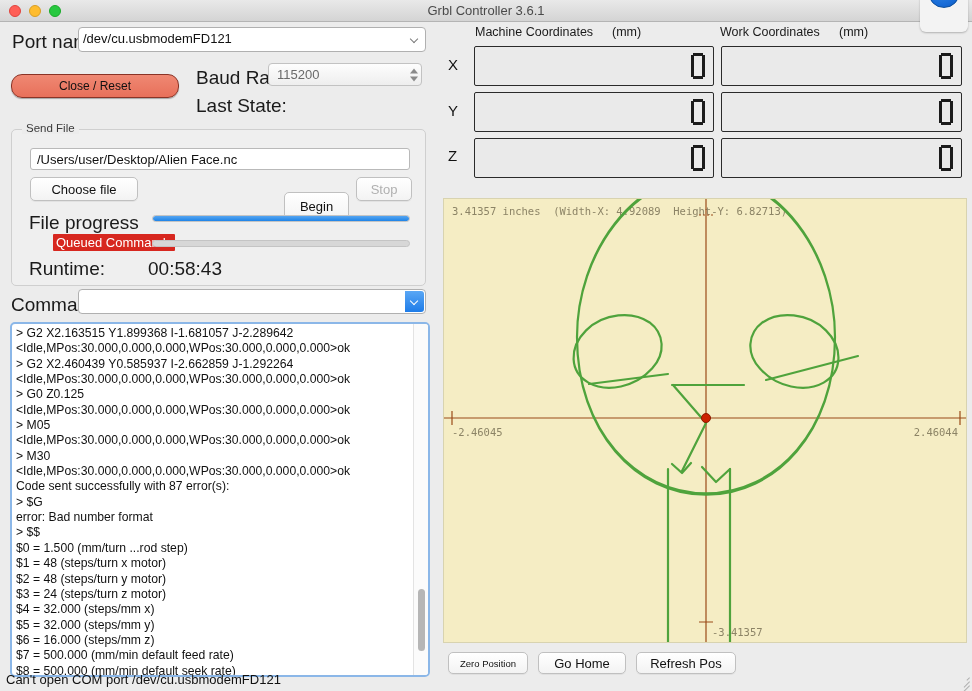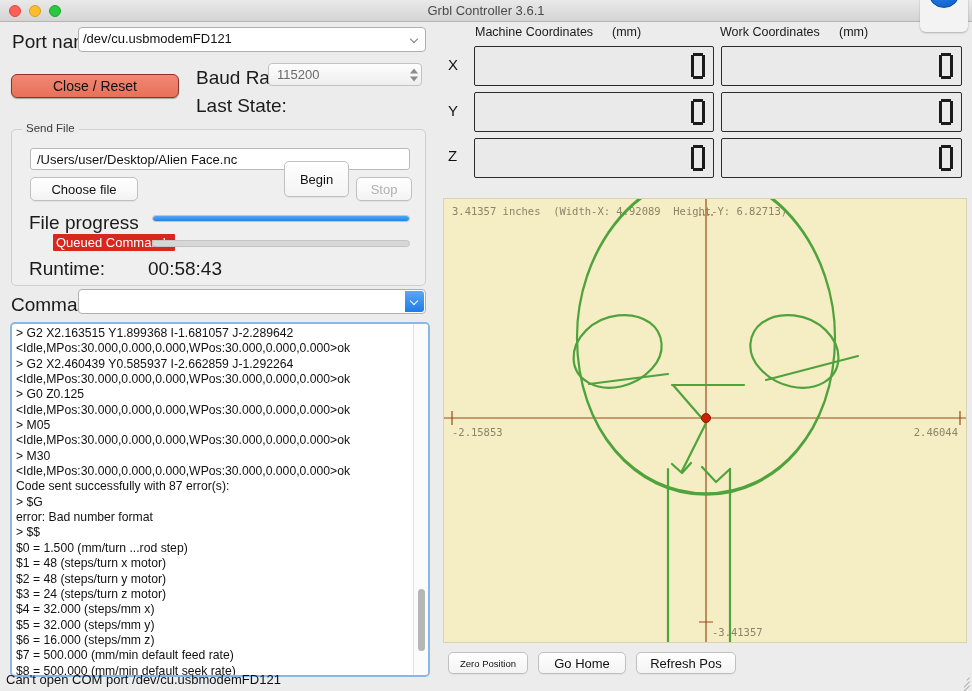--- a/index.html
+++ b/index.html
@@ -111,22 +111,22 @@
     border: 1px solid #c0c0c0; border-radius: 5px;
     font-size: 13px; color: #111;
     display: flex; align-items: center; justify-content: center;
     box-shadow: 0 1px 0 rgba(0,0,0,.05);
     cursor: default;
   }
   .btn.disabled { color: #b0b0b0; }
   .btn.danger {
     background: linear-gradient(to bottom,#ef8873,#e8705a);
     border: 1px solid #8a3326;
-    color: #111; font-size: 14px;
-    border-radius: 6px;
+    color: #111; font-size: 12px;
+    border-radius: 11px;
     box-shadow: 0 1px 1px rgba(0,0,0,.3);
   }
 
   
   .groupbox {
     position: absolute;
     border: 1px solid #cfcfcf; border-radius: 5px;
     background: #efefef;
   }
   .group-title {
@@ -293,21 +293,21 @@
 
     <div class="lbl" style="position:absolute;left:196px;top:73px;">Last State:</div>
     <div class="lbl" style="position:absolute;left:278px;top:73px;"></div>
 
     <div class="groupbox" style="left:11px;top:107px;width:415px;height:157px;">
       <span class="group-title">Send File</span>
 
       <div class="textfield" style="position:absolute;left:18px;top:18px;width:380px;height:22px;">/Users/user/Desktop/Alien Face.nc</div>
 
       <div class="btn" style="position:absolute;left:18px;top:47px;width:108px;height:24px;">Choose file</div>
-      <div class="btn" style="position:absolute;left:272px;top:31px;width:65px;height:36px;">Begin</div>
+      <div class="btn" style="position:absolute;left:272px;top:62px;width:65px;height:29px;">Begin</div>
       <div class="btn disabled" style="position:absolute;left:344px;top:47px;width:56px;height:24px;">Stop</div>
 
       <div class="lbl" style="position:absolute;left:17px;top:82px;">File progress</div>
       <div class="progress" style="left:140px;top:85px;width:258px;">
         <i id="fp-fill" style="width: 100%;"></i>
       </div>
 
       <div style="position:absolute;left:5px;top:103px;padding-left:36px;">
         <span class="hl-red">Queued Commands</span>
       </div>
@@ -476,21 +476,21 @@
           <path d="M262 224 L 238 272"></path>
 
           <path d="M228 265 L 238 274 L 247 264"></path>
 
           <path d="M224 270 L 224 556 L 286 556 L 286 270"></path>
           <path d="M286 270 L 272 283 L 258 268"></path>
         </g>
 
         <circle cx="262" cy="219" r="4.5" fill="#cc2200" stroke="#8c1a00" stroke-width="1"></circle>
       </svg>
-      <div class="viz-axlabel" style="left:8px;top:227px;">-2.15853</div>
+      <div class="viz-axlabel" style="left:8px;top:227px;">-2.46045</div>
       <div class="viz-axlabel" style="right:8px;top:227px;">2.46044</div>
       <div class="viz-axlabel" style="left:268px;top:427px;">-3.41357</div>
     </div>
 
     <div class="bottombar" style="left:13px;top:630px;">
       <div class="btn" style="width:80px;height:22px;font-size:9.5px;">Zero Position</div>
       <div class="btn" style="width:88px;height:22px;">Go Home</div>
       <div class="btn" style="width:100px;height:22px;">Refresh Pos</div>
     </div>
 

